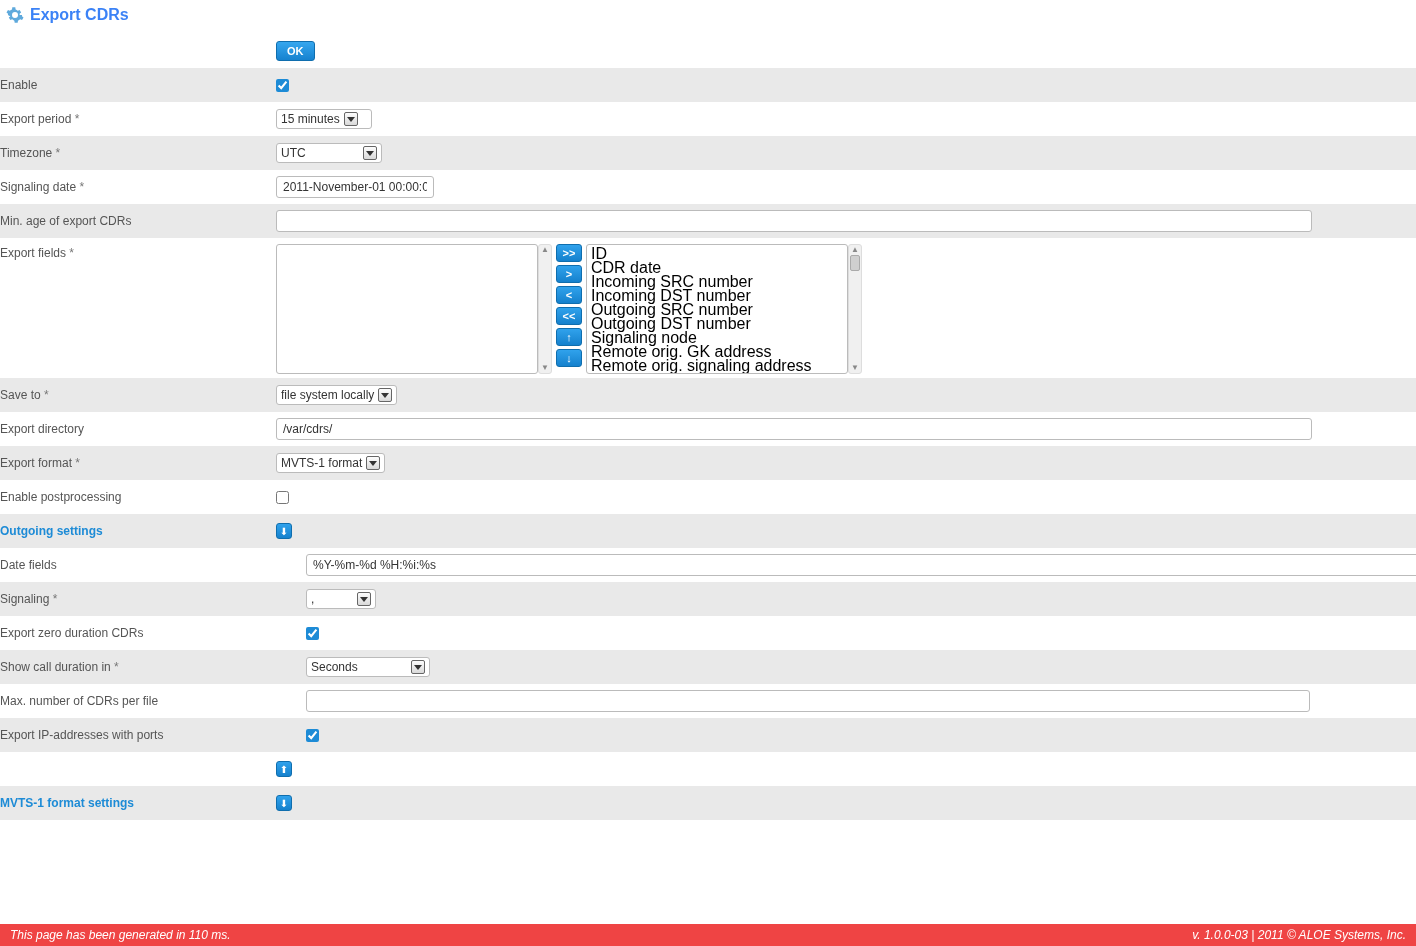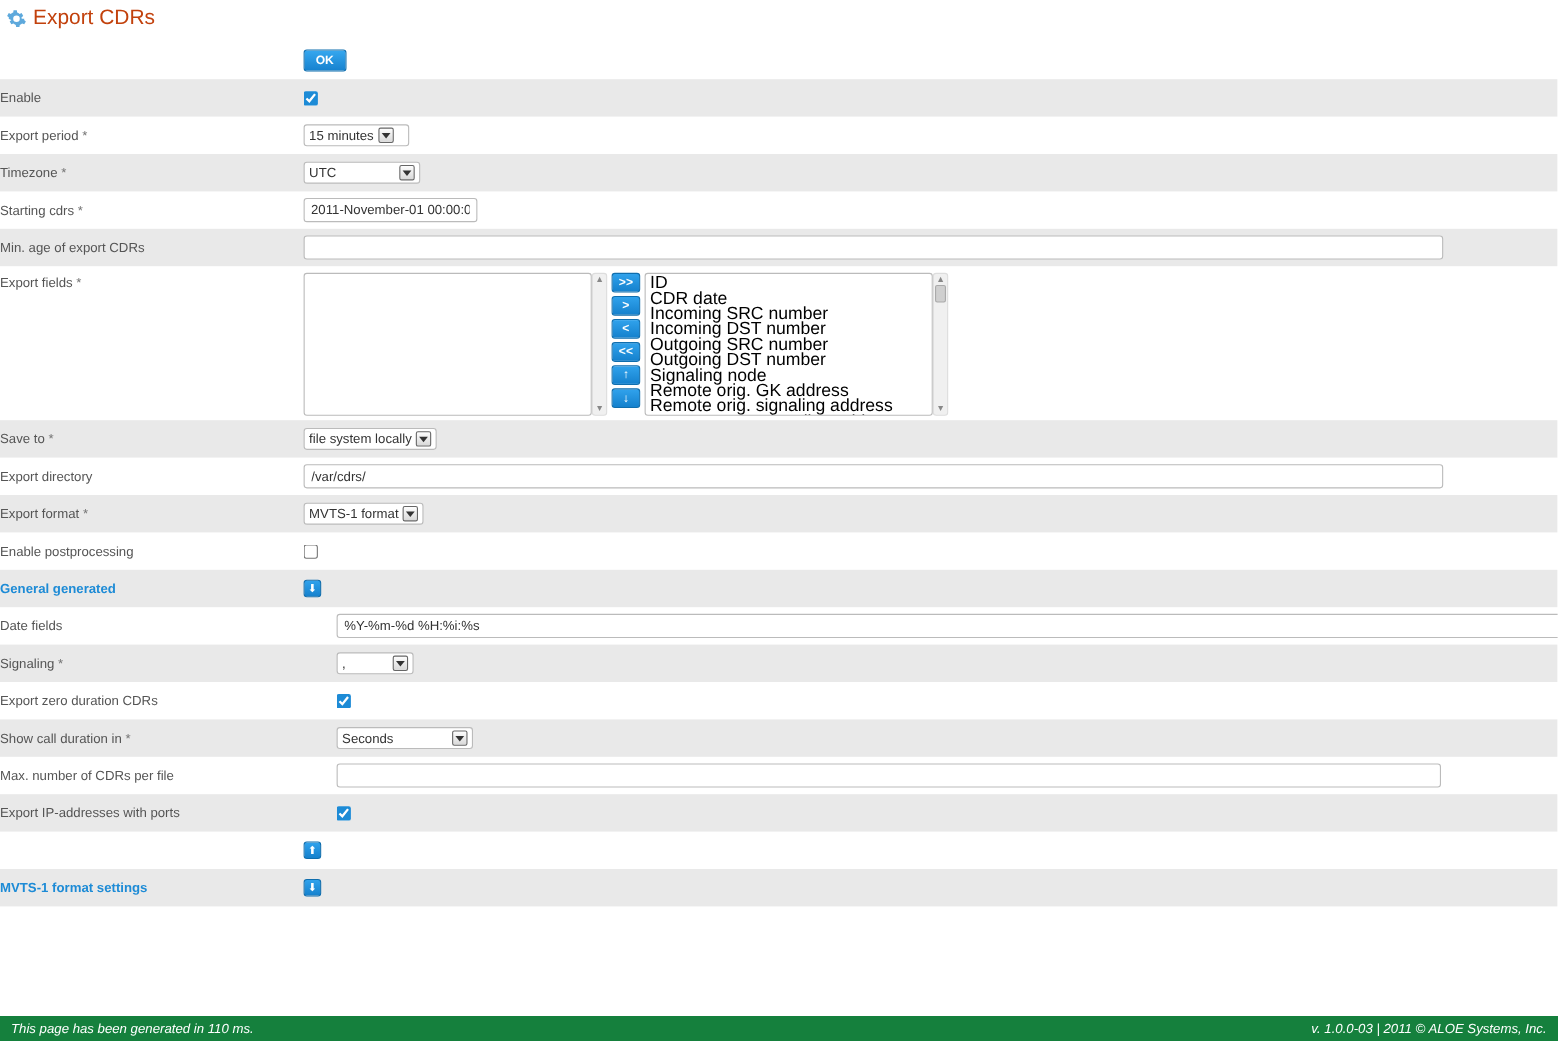--- a/index.html
+++ b/index.html
@@ -17,23 +17,23 @@
   gap: 6px;
 }
 .gear-icon {
   width: 18px;
   height: 18px;
   display: inline-block;
   flex-shrink: 0;
 }
 .gear-icon svg { display: block; }
 .page-title {
-  color: #c2410c;
-  font-size: 19px;
-  font-weight: normal;
+  color: #3b82f6;
+  font-size: 16px;
+  font-weight: bold;
 }
 .form-row {
   display: flex;
   align-items: center;
   min-height: 34px;
   padding: 4px 0;
 }
 .form-row.tall { align-items: flex-start; padding-top: 6px; }
 .label-cell {
   width: 268px;
@@ -173,21 +173,21 @@
   border:1px solid #0f6eae;
   border-radius:3px;
   display:flex; align-items:center; justify-content:center;
   color:#fff; font-size:10px; cursor:pointer;
 }
 .footer {
   position: fixed;
   bottom: 0;
   left: 0;
   right: 0;
-  background: #15803d;
+  background: #ef4444;
   color: #fff;
   font-size: 12px;
   padding: 4px 10px;
   display: flex;
   justify-content: space-between;
   font-style: italic;
 }
 .spacer-bottom { height: 30px; }
 </style>
 </head>
@@ -230,21 +230,21 @@
   <div class="label-cell req">Timezone</div>
   <div class="control-cell">
     <div class="faux-select" style="min-width:104px">
       <span style="min-width:78px">UTC</span>
       <span class="dd"></span>
     </div>
   </div>
 </div>
 
 <div class="form-row">
-  <div class="label-cell req">Starting cdrs</div>
+  <div class="label-cell req">Signaling date</div>
   <div class="control-cell">
     <input type="text" style="width: 158px;" value="2011-November-01 00:00:00">
   </div>
 </div>
 
 <div class="form-row alt">
   <div class="label-cell">Min. age of export CDRs</div>
   <div class="control-cell">
     <input type="text" class="w-full" value="" style="">
   </div>
@@ -323,21 +323,21 @@
 </div>
 
 <div class="form-row">
   <div class="label-cell">Enable postprocessing</div>
   <div class="control-cell">
     <input type="checkbox" style="">
   </div>
 </div>
 
 <div class="form-row alt">
-  <div class="label-cell section">General generated</div>
+  <div class="label-cell section">Outgoing settings</div>
   <div class="control-cell">
     <div class="toggle-btn">⬇</div>
   </div>
 </div>
 
 <div class="form-row">
   <div class="label-cell">Date fields</div>
   <div class="control-cell indent">
     <input type="text" style="width: 1196px;" value="%Y-%m-%d %H:%i:%s">
   </div>

